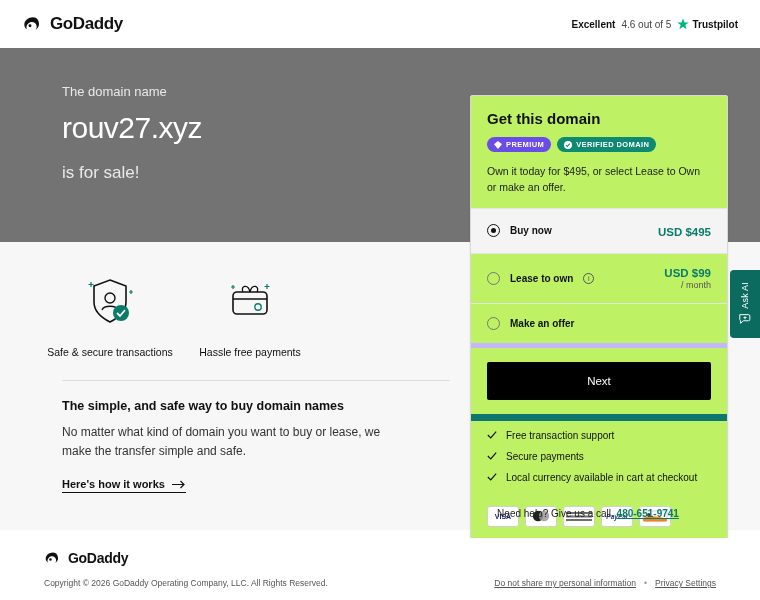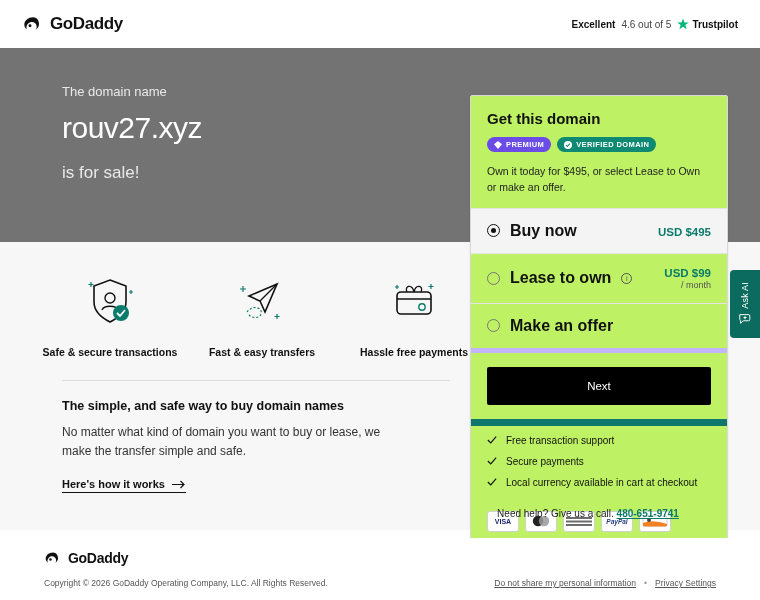--- a/index.html
+++ b/index.html
@@ -37,24 +37,23 @@
     height: 194px;
     padding: 36px 0 0 62px;
     color: #ffffff;
   }
   .hero .lead { font-size: 13px; color: #e9e9e9; margin-bottom: 12px; }
   .hero .domain { font-size: 30px; font-weight: normal; letter-spacing: -0.5px; margin-bottom: 18px; }
   .hero .tail { font-size: 17px; color: #e9e9e9; }
 
   
   .benefits {
-    display: flex; justify-content: flex-start; gap: 12px;
+    display: flex; justify-content: flex-start; gap: 0;
     padding: 22px 0 0 40px;
     background: #f7f7f7;
-    font-weight: bold;
   }
   .benefit { width: 140px; text-align: center; }
   .benefit .art { height: 74px; display: flex; align-items: center; justify-content: center; }
   .benefit .cap { font-size: 10.5px; color: #111; margin-top: 8px; }
 
   .content-wrap { background: #f7f7f7; height: 288px; }
 
   .divider { width: 388px; height: 1px; background: #dcdcdc; margin: 22px 0 0 62px; }
 
   .blurb { padding: 18px 0 0 62px; width: 400px; }
@@ -92,21 +91,21 @@
   .opt-left { display: flex; align-items: center; gap: 10px; }
   .radio {
     width: 13px; height: 13px; border-radius: 50%;
     border: 1.5px solid #767676; display: inline-block; position: relative; flex: none;
   }
   .radio.on { border-color: #111; }
   .radio.on::after {
     content: ""; position: absolute; left: 2.5px; top: 2.5px;
     width: 5px; height: 5px; border-radius: 50%; background: #111;
   }
-  .opt-label { font-size: 16px; font-weight: bold; color: #111; }
+  .opt-label { font-size: 10px; font-weight: bold; color: #111; }
   .info-i {
     width: 11px; height: 11px; border-radius: 50%; border: 1px solid #555;
     font-size: 7.5px; line-height: 9px; text-align: center; color: #555; display: inline-block;
   }
   .opt-price { text-align: right; }
   .price { font-size: 11.5px; font-weight: bold; color: #0a7b6b; }
   .per { font-size: 9px; color: #555; margin-top: 1px; }
 
   .next-wrap { padding: 14px 16px; border-top: 5px solid #c4b5fd; }
   .next-btn {
@@ -195,32 +194,20 @@
             <path d="M25 42 C27 37 39 37 41 42" fill="none" stroke="#111" stroke-width="1.4"></path>
             <circle cx="44" cy="45" r="8" fill="#0a7b6b"></circle>
             <path d="M40 45 l3 3 l5 -6" fill="none" stroke="#fff" stroke-width="1.8"></path>
             <path d="M14 14 l0 5 M11.5 16.5 l5 0" stroke="#0a7b6b" stroke-width="1.2"></path>
             <path d="M54 22 l0 4 M52 24 l4 0" stroke="#0a7b6b" stroke-width="1.2"></path>
           </svg>
         </div>
         <div class="cap">Safe &amp; secure transactions</div>
       </div>
 
-      <div class="benefit">
-        <div class="art">
-          <svg width="66" height="66" viewBox="0 0 66 66">
-            <path d="M20 28 L48 16 L36 44 L31 33 Z" fill="none" stroke="#111" stroke-width="1.6"></path>
-            <path d="M31 33 L48 16" fill="none" stroke="#111" stroke-width="1.3"></path>
-            <path d="M18 44 c6 -8 16 -4 14 2 c-1 4 -8 5 -12 1" fill="none" stroke="#0a7b6b" stroke-width="1.2" stroke-dasharray="2 2"></path>
-            <path d="M14 18 l0 6 M11 21 l6 0" stroke="#0a7b6b" stroke-width="1.2"></path>
-            <path d="M48 46 l0 5 M45.5 48.5 l5 0" stroke="#0a7b6b" stroke-width="1.2"></path>
-          </svg>
-        </div>
-        <div class="cap">Fast &amp; easy transfers</div>
-      </div>
 
       <div class="benefit">
         <div class="art">
           <svg width="66" height="66" viewBox="0 0 66 66">
             <rect x="16" y="24" width="34" height="22" rx="4" fill="none" stroke="#111" stroke-width="1.6"></rect>
             <path d="M16 31 H50" stroke="#111" stroke-width="1.3"></path>
             <circle cx="41" cy="39" r="3.2" fill="none" stroke="#0a7b6b" stroke-width="1.4"></circle>
             <path d="M26 24 c-3 -6 5 -9 7 0" fill="none" stroke="#111" stroke-width="1.3"></path>
             <path d="M40 24 c3 -6 -5 -9 -7 0" fill="none" stroke="#111" stroke-width="1.3"></path>
             <path d="M50 16 l0 5 M47.5 18.5 l5 0" stroke="#0a7b6b" stroke-width="1.2"></path>

